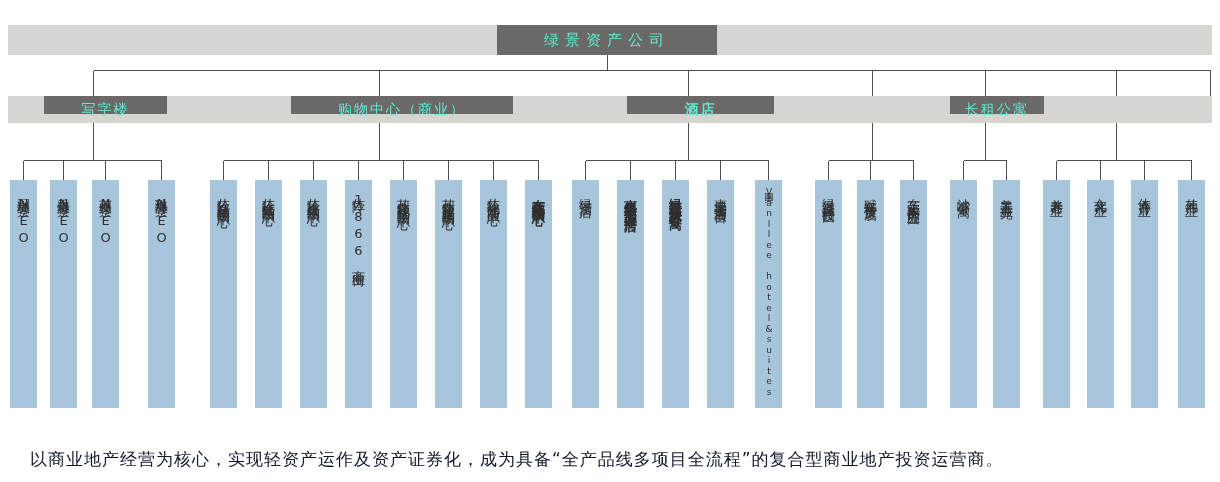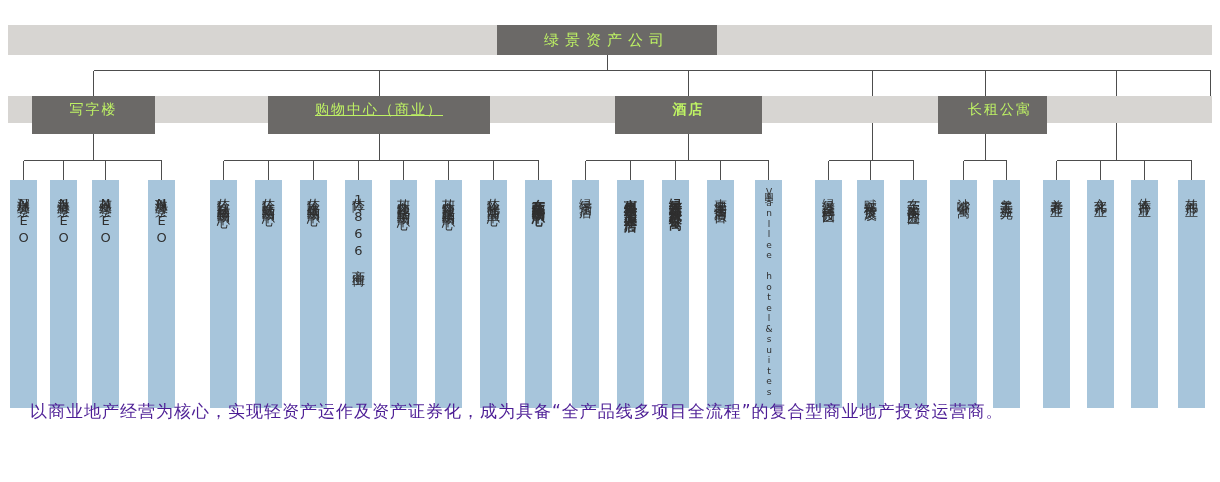--- a/index.html
+++ b/index.html
@@ -1,28 +1,28 @@
 <!DOCTYPE html>
 <html><head>
 <meta charset="utf-8">
 <style>
   html,body{margin:0;padding:0;background:#ffffff;}
   .stage{position:relative;width:1220px;height:482px;background:#ffffff;
          font-family:"DejaVu Sans","Liberation Sans",sans-serif;overflow:hidden;}
   .band{position:absolute;left:8px;width:1204px;background:#d7d5d2;}
-  .node{position:absolute;background:#6b6967;color:#bef264;text-align:center;white-space:nowrap;}
+  .node{position:absolute;background:#6b6967;color:#5eead4;text-align:center;white-space:nowrap;}
   .root{left:497px;top:25px;width:220px;height:30px;line-height:30px;font-size:15px;letter-spacing:6px;}
-  .cat{top:96px;height:38px;line-height:27px;font-size:14px;letter-spacing:2px;}
+  .cat{top:96px;height:18px;line-height:27px;font-size:14px;letter-spacing:2px;margin-left:12px;}
   .connectors{position:absolute;left:0;top:0;}
   .leaf{position:absolute;top:180px;width:27px;height:228px;background:#a7c5db;color:#2f2f2f;
         writing-mode:vertical-rl;text-orientation:upright;font-size:13px;line-height:27px;
         letter-spacing:2px;padding-top:8px;box-sizing:border-box;overflow:hidden;}
   .leaf.bold{font-weight:bold;}
   .leaf.small{font-size:9px;letter-spacing:0.5px;padding-top:6px;}
-  .footer{position:absolute;left:30px;top:400px;font-size:17px;color:#4c1d95;letter-spacing:1px;}
+  .footer{position:absolute;left:30px;top:448px;font-size:17px;color:#0f172a;letter-spacing:1px;}
 </style>
 </head>
 <body>
 
 <div class="stage">
 
   <div class="band" style="top:25px;height:30px;"></div>
   <div class="node root">绿景资产公司</div>
 
   <svg class="connectors" width="1220" height="482" shape-rendering="crispEdges">
@@ -40,23 +40,23 @@
       M828.5 160.5 V180 M870.5 160.5 V180 M913.5 160.5 V180
       M985.5 123 V160.5 M963.5 160.5 H1006.5
       M963.5 160.5 V180 M1006.5 160.5 V180
       M1116.5 123 V160.5 M1056.5 160.5 H1191.5
       M1056.5 160.5 V180 M1100.5 160.5 V180 M1144.5 160.5 V180 M1191.5 160.5 V180
     "></path>
   </svg>
 
   <div class="band" style="top:96px;height:27px;"></div>
   <div class="node cat" style="left:32px;width:123px;">写字楼</div>
-  <div class="node cat" style="left:268px;width:222px;text-decoration:underline;">购物中心（商业）</div>
+  <div class="node cat" style="left:279px;width:222px;">购物中心（商业）</div>
   <div class="node cat" style="left:615px;width:147px;font-weight:bold;">酒店</div>
-  <div class="node cat" style="left:938px;width:94px;padding-left:15px;">长租公寓</div>
+  <div class="node cat" style="left:938px;width:94px;">长租公寓</div>
 
   <div class="leaf" style="left:10px;">深圳绿景NEO</div>
   <div class="leaf" style="left:50px;">香港绿景NEO</div>
   <div class="leaf" style="left:92px;">苏州绿景NEO</div>
   <div class="leaf" style="left:148px;">珠海绿景NEO</div>
 
   <div class="leaf" style="left:210px;">佐阾红树林购物中心</div>
   <div class="leaf" style="left:255px;">佐阾虹湾购物中心</div>
   <div class="leaf" style="left:300px;">佐阾香颂购物中心</div>
   <div class="leaf" style="left:345px;">佐阾1866商业街</div>

